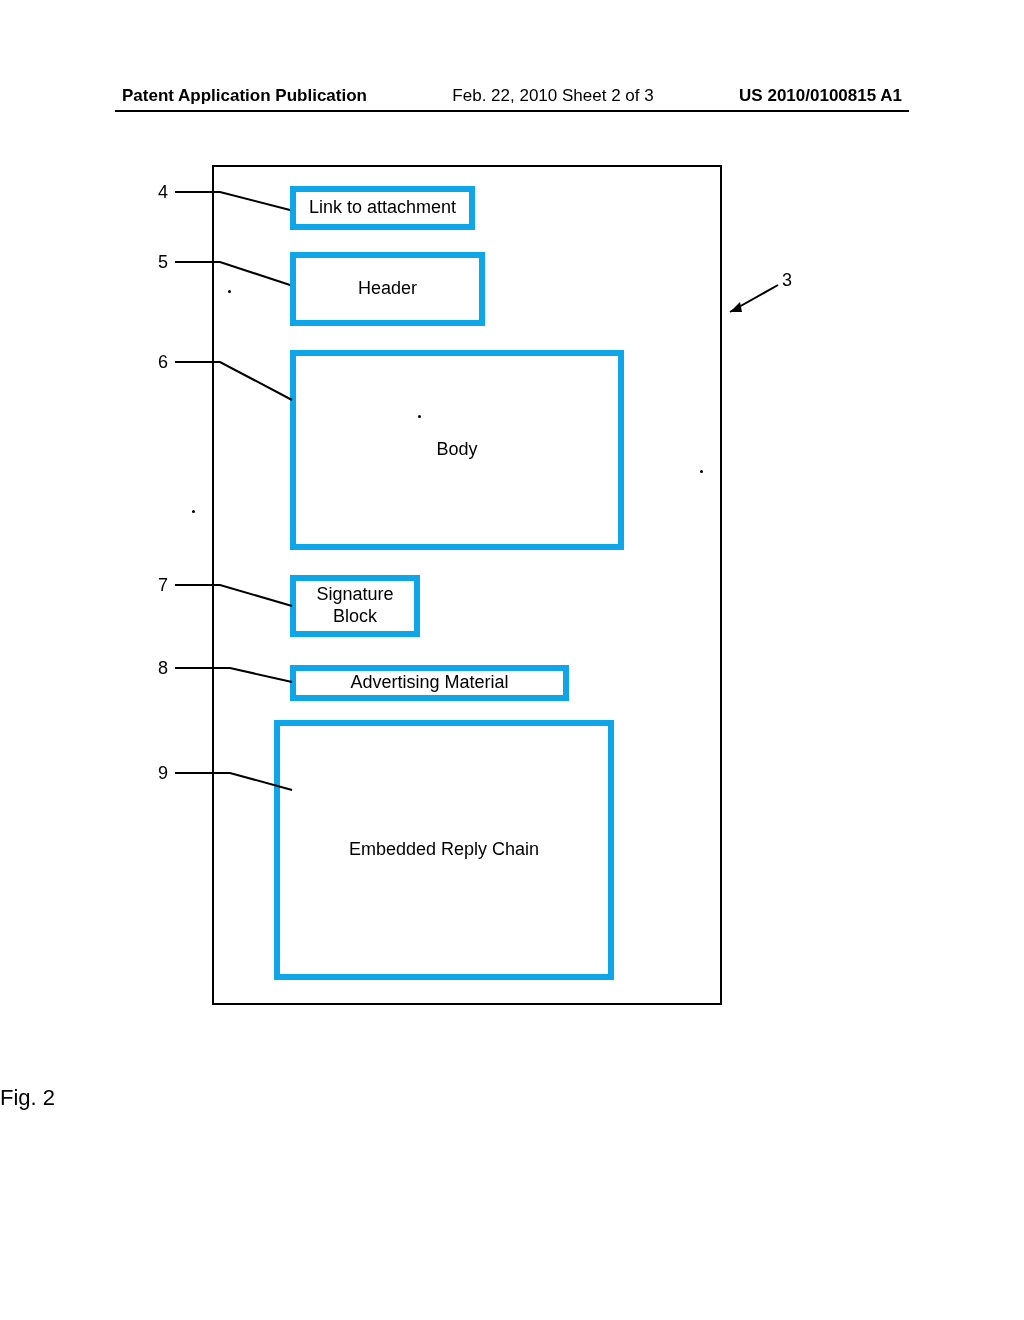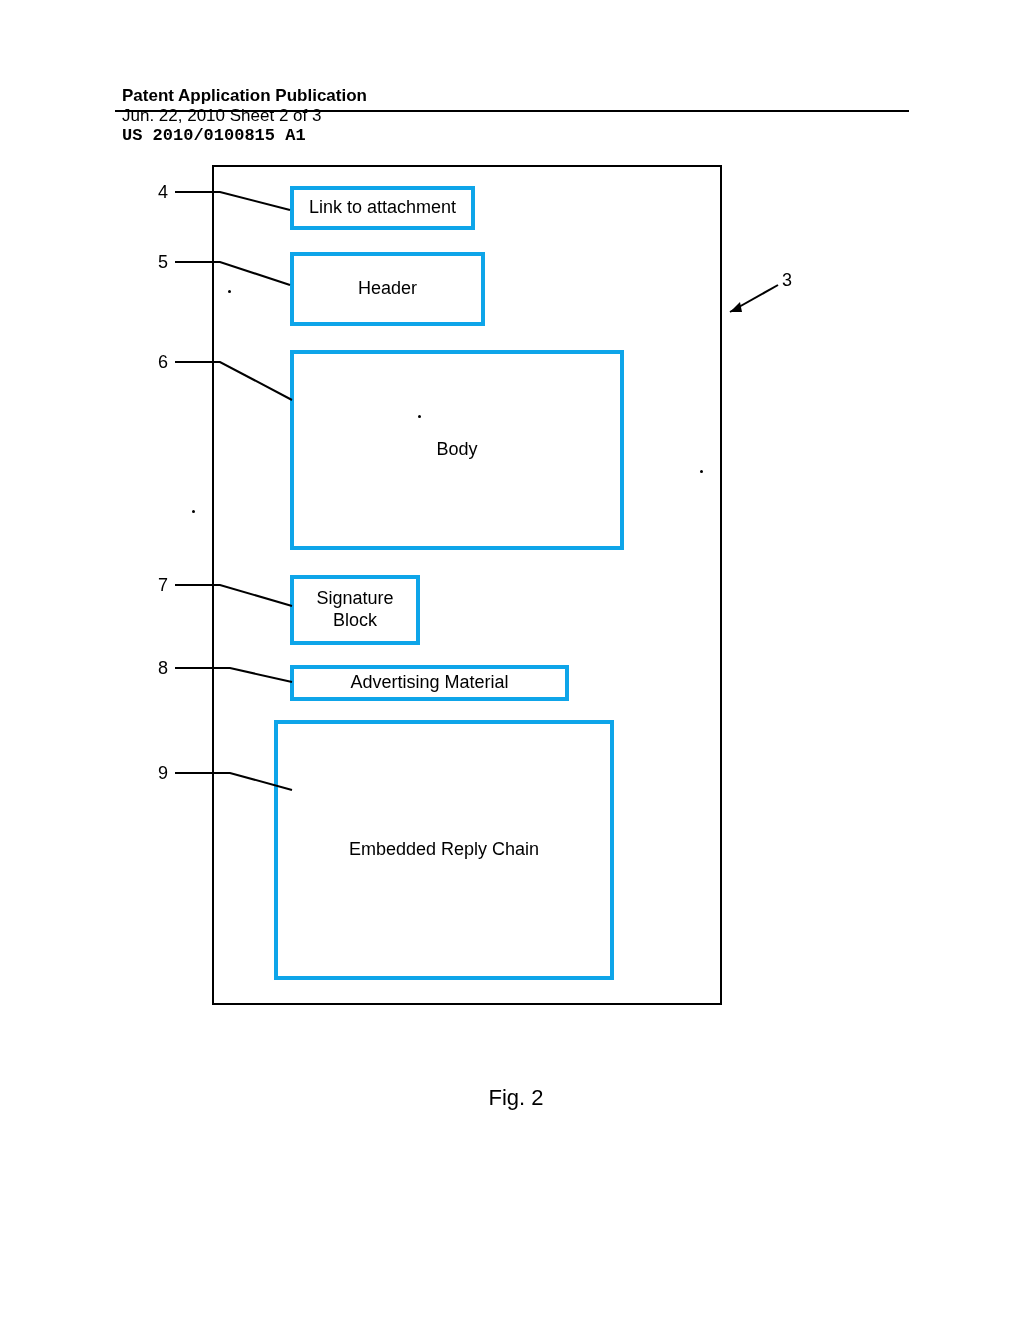--- a/index.html
+++ b/index.html
@@ -13,25 +13,24 @@
   }
   .page-header {
     position: absolute;
     top: 86px;
     left: 0;
     right: 0;
     display: flex;
     justify-content: space-between;
     font-size: 17px;
     padding: 0 122px 0 122px;
-    flex-direction: column;
   }
   .page-header .left { font-weight: bold; }
   .page-header .center { }
-  .page-header .right { font-weight: bold; font-family: Liberation Mono, monospace; }
+  .page-header .right { font-weight: bold; }
   .hr {
     position: absolute;
     top: 110px;
     left: 115px;
     right: 115px;
     border-top: 2px solid #000;
   }
 
   
   .outer {
@@ -39,34 +38,34 @@
     top: 165px;
     left: 212px;
     width: 510px;
     height: 840px;
     border: 2px solid #000;
   }
 
   
   .box {
     position: absolute;
-    border: 4px solid #0ea5e9;
+    border: 6px solid #0ea5e9;
     background: #fff;
     display: flex;
     align-items: center;
     justify-content: center;
     font-size: 18px;
     text-align: center;
     line-height: 1.2;
   }
   
   .link   { top: 186px; left: 290px; width: 185px; height: 44px; }
   .header { top: 252px; left: 290px; width: 195px; height: 74px; }
   .body   { top: 350px; left: 290px; width: 334px; height: 200px; }
-  .sig    { top: 575px; left: 290px; width: 130px; height: 70px; }
+  .sig    { top: 575px; left: 290px; width: 130px; height: 62px; }
   .advert { top: 665px; left: 290px; width: 279px; height: 36px; }
   .reply  { top: 720px; left: 274px; width: 340px; height: 260px; }
 
   
   .ref {
     position: absolute;
     font-size: 18px;
   }
   .r4 { top: 182px; left: 158px; }
   .r5 { top: 252px; left: 158px; }
@@ -86,38 +85,37 @@
   }
   svg.leaders line { stroke: #000; stroke-width: 2; }
   svg.leaders polyline { stroke: #000; stroke-width: 2; fill: none; }
   svg.leaders polygon { fill: #000; }
 
   .figlabel {
     position: absolute;
     top: 1085px;
     left: 0;
     right: 0;
-    text-align: center;
+    text-align: left;
     font-size: 22px;
-    margin-left: 8px;
   }
 
   
   .dot { position:absolute; width:3px; height:3px; background:#000; border-radius:50%; }
   .d1 { top: 290px; left: 228px; }
   .d2 { top: 510px; left: 192px; }
   .d3 { top: 415px; left: 418px; }
   .d4 { top: 470px; left: 700px; }
 </style>
 </head>
 <body>
 
 <div class="page-header">
   <span class="left">Patent Application Publication</span>
-  <span class="center">Jun. 22, 2010  Sheet 2 of 3</span>
+  <span class="center">Feb. 22, 2010  Sheet 2 of 3</span>
   <span class="right">US 2010/0100815 A1</span>
 </div>
 <div class="hr"></div>
 
 <div class="outer"></div>
 
 <div class="box link">
     <span>Link to attachment</span>
   </div>
 <div class="box header">

